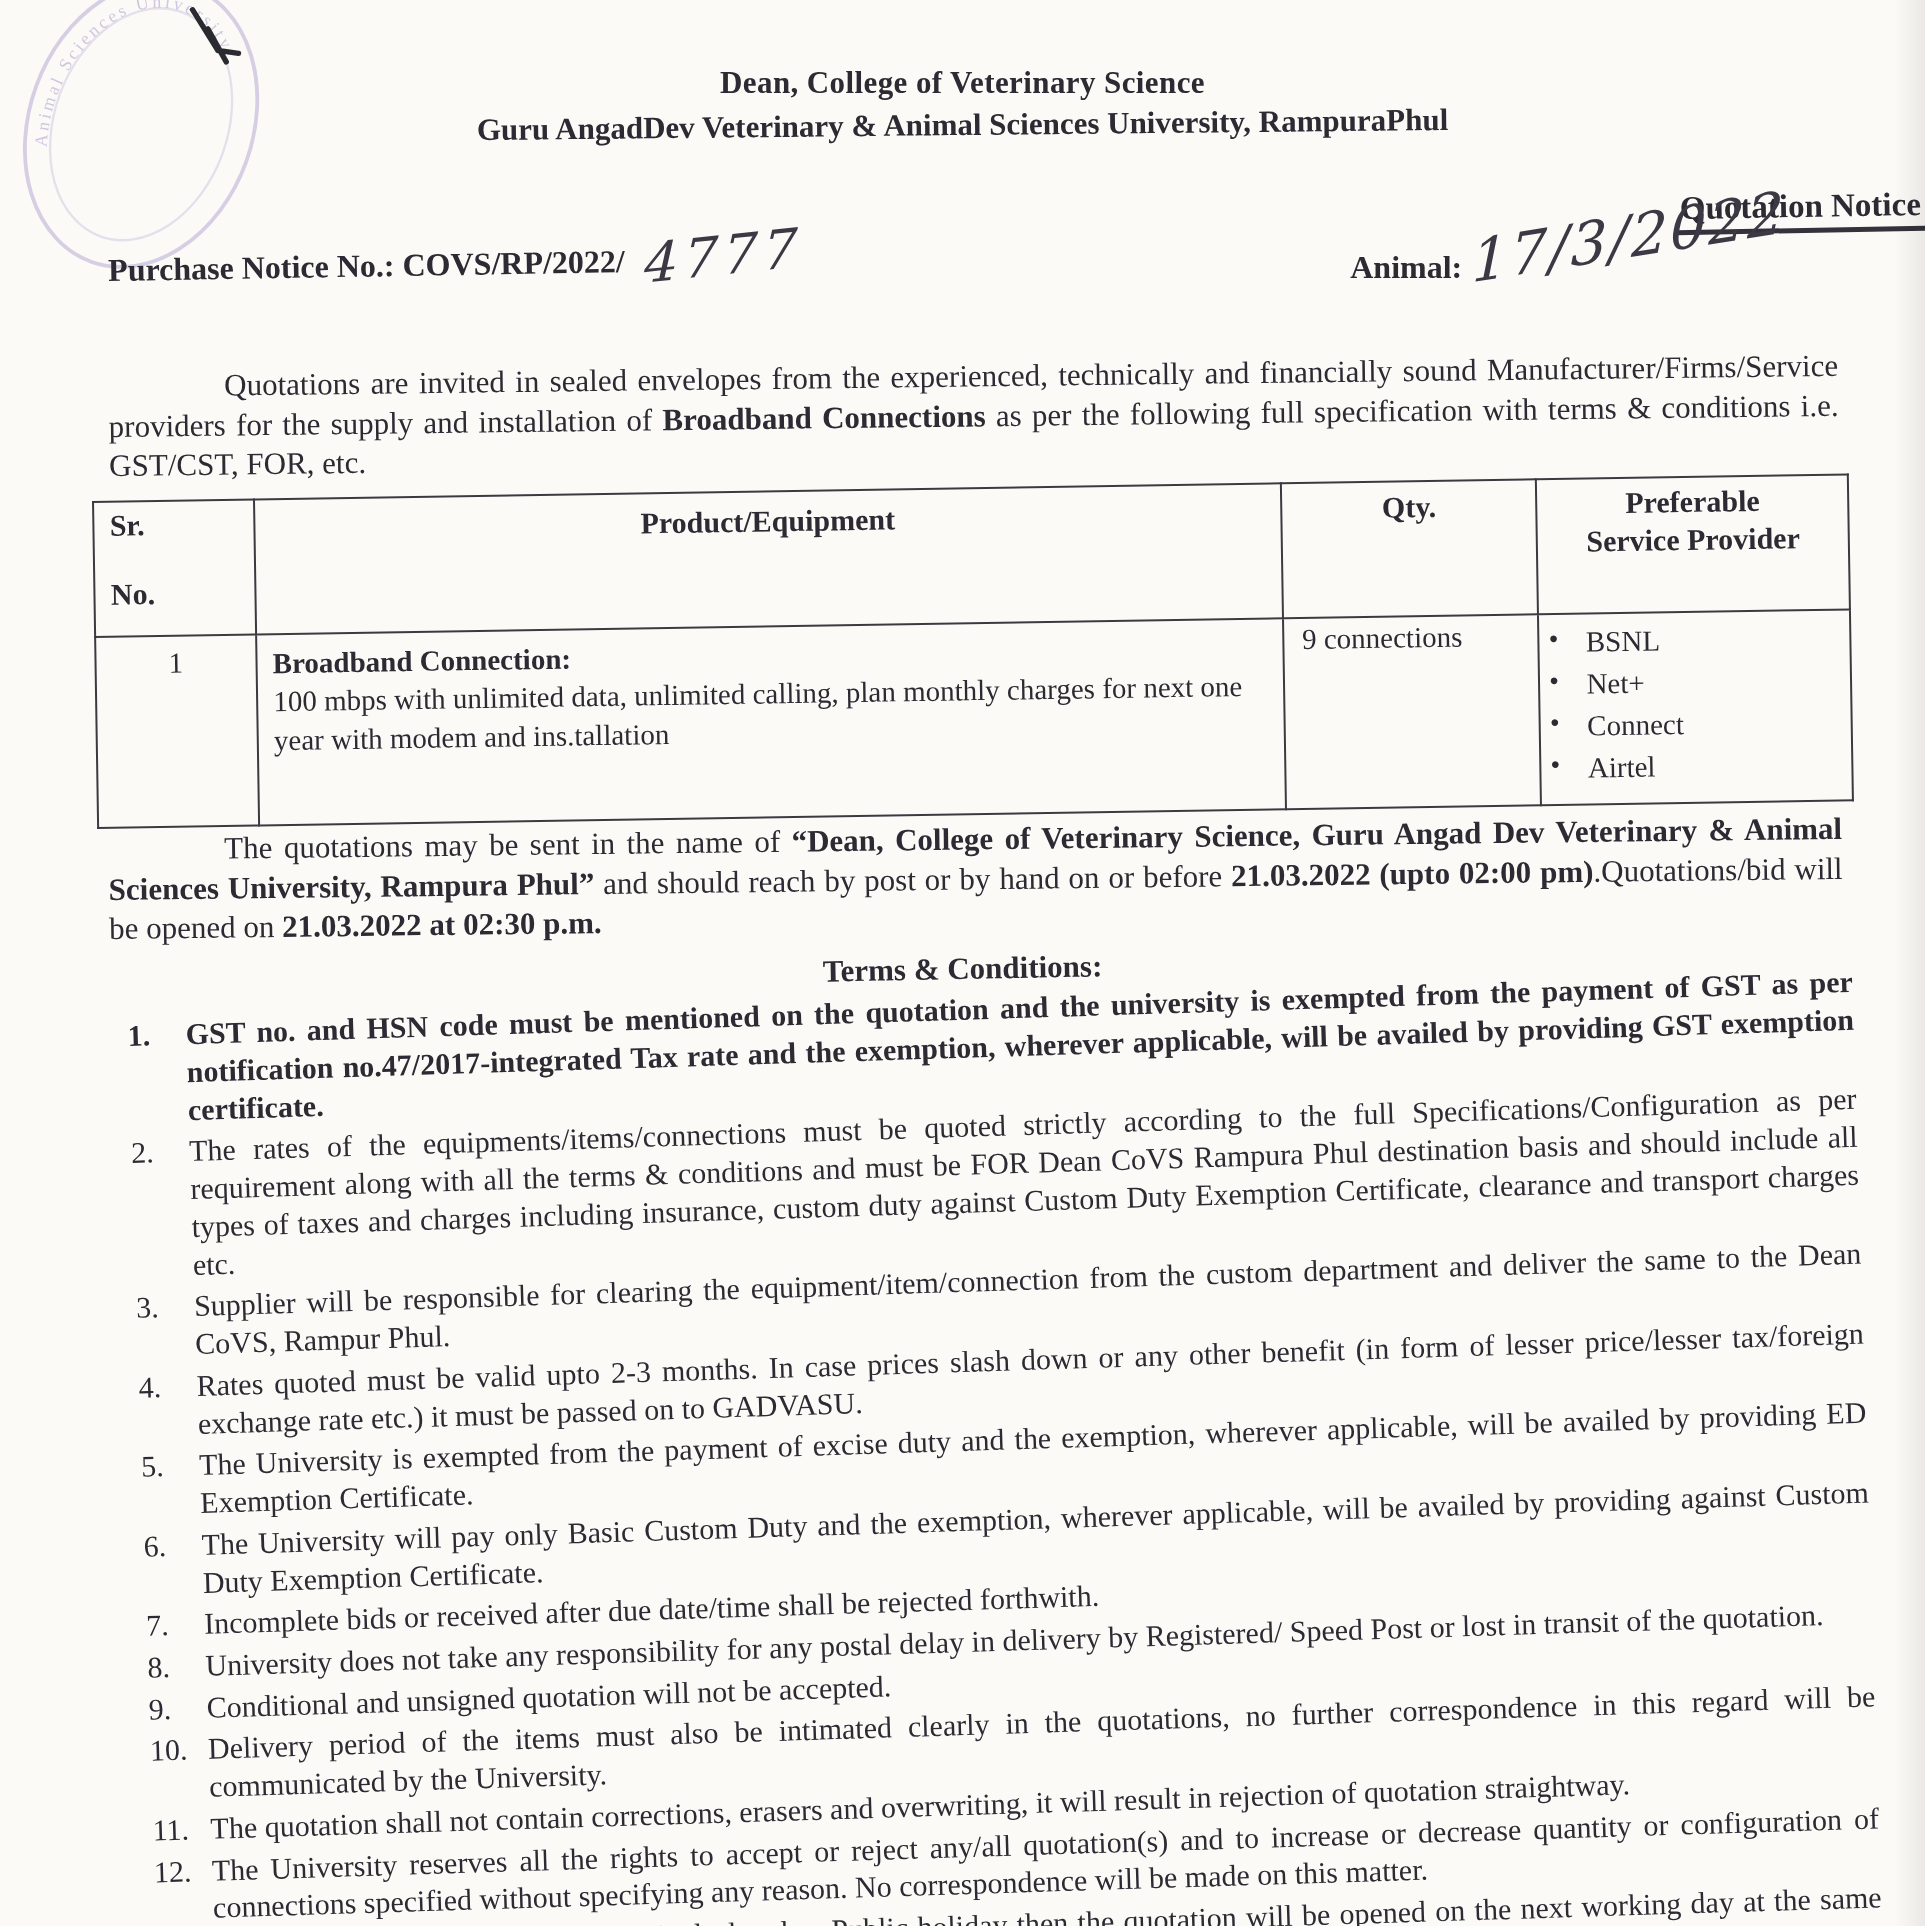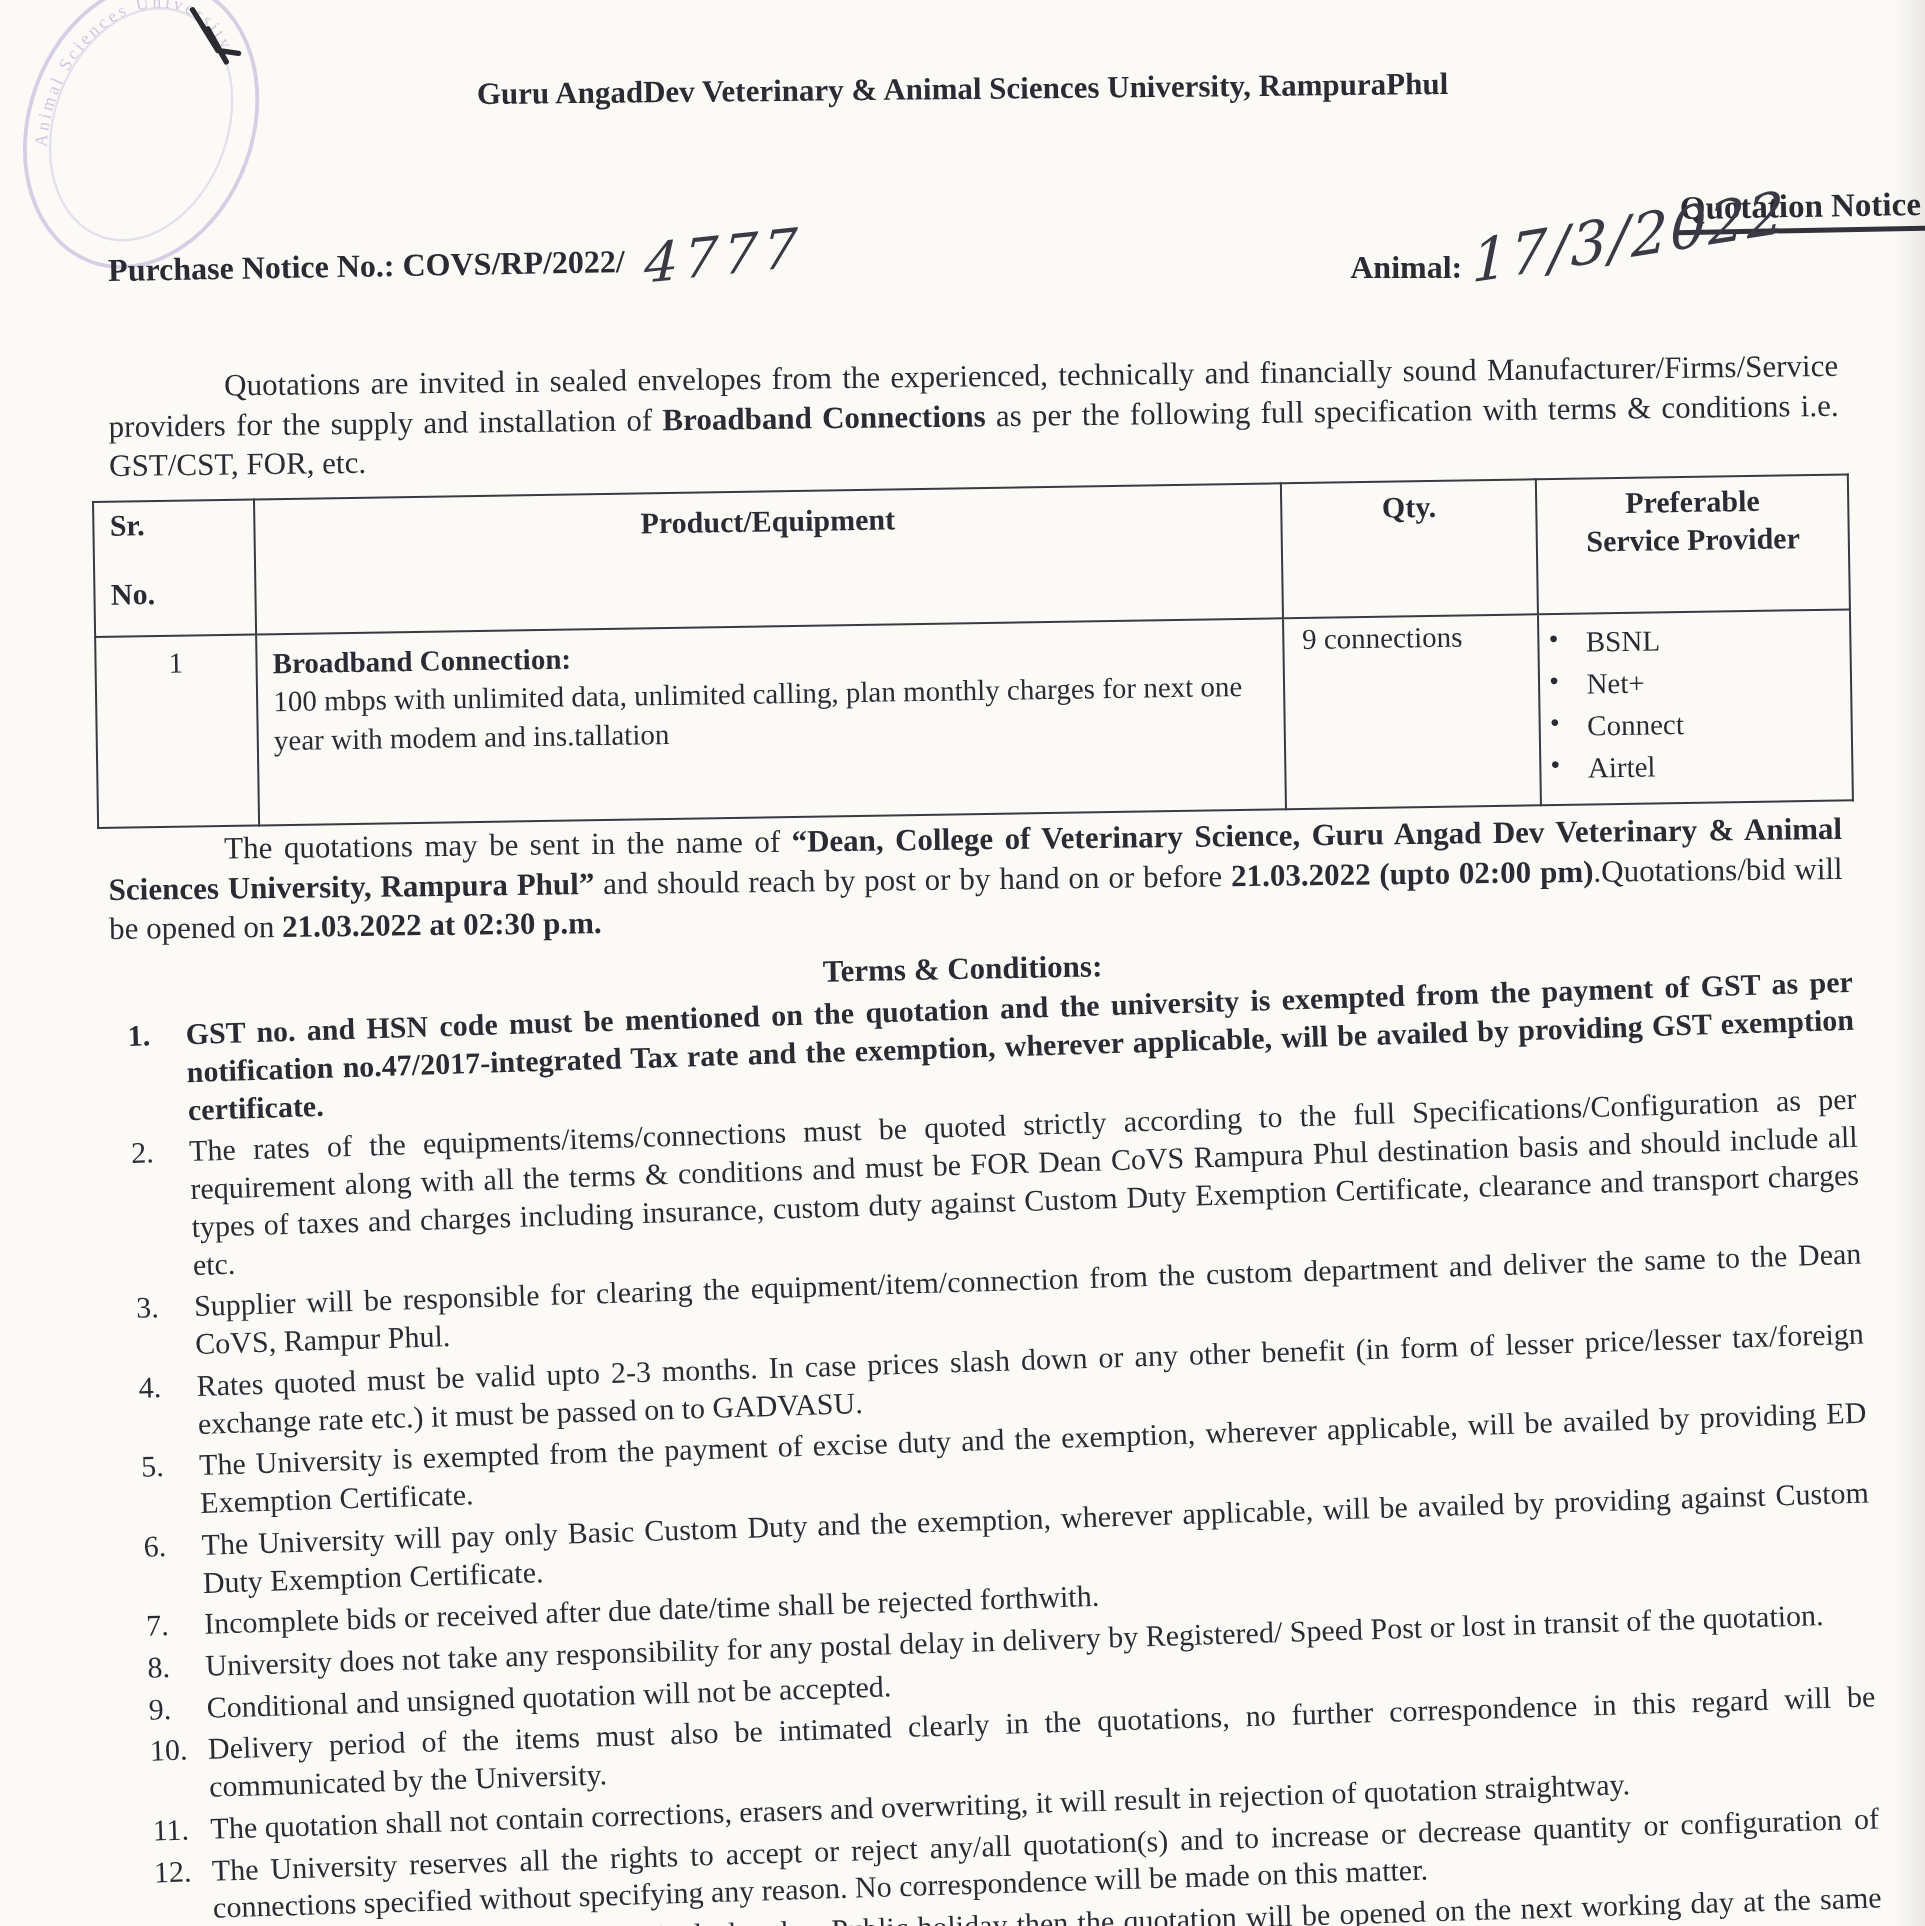--- a/index.html
+++ b/index.html
@@ -72,20 +72,21 @@
         <textPath href="#stampArc">Animal Sciences University</textPath>
       </text>
     </g>
   </svg>
 
   <svg class="mark" viewBox="0 0 240 220">
     <path d="M 30 14 L 96 120 M 70 64 L 118 150 M 96 120 L 150 128" fill="none" stroke="#2a2a31" stroke-width="14" stroke-linecap="round"></path>
   </svg>
 
   <div class="hdr">
+    <div class="hdr-l1">Dean, College of Veterinary Science</div>
     <div class="hdr-l2">Guru AngadDev Veterinary &amp; Animal Sciences University, RampuraPhul</div>
   </div>
 
   <div class="notice-wrap">
     <span class="notice-title">Quotation Notice</span>
   </div>
 
   <div class="meta">
     <div class="meta-left">
       <span>Purchase Notice No.: COVS/RP/2022/</span><span class="hand hw-no">4777</span>

